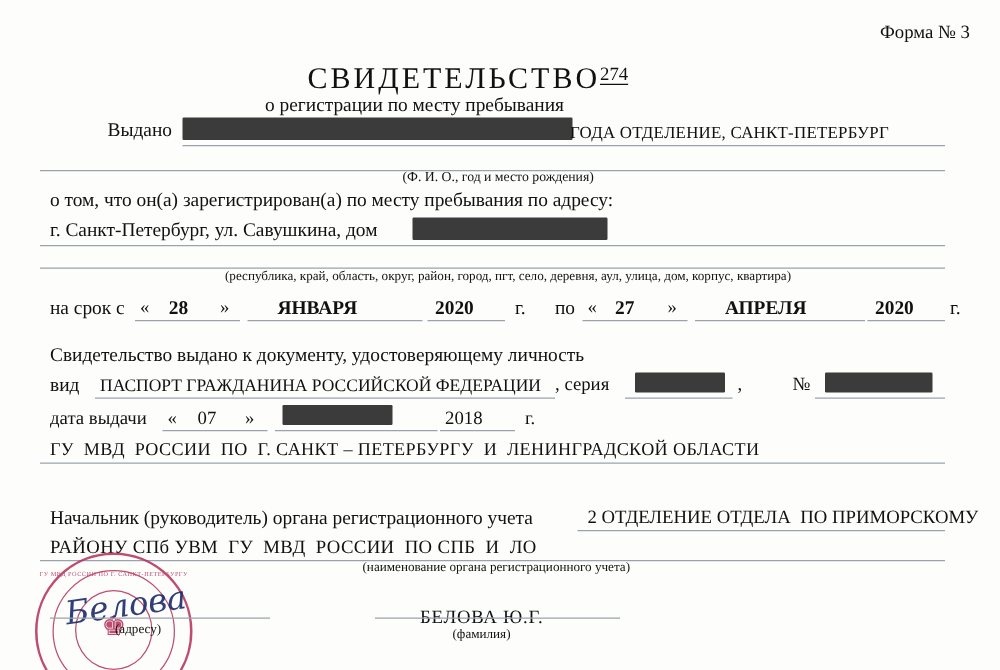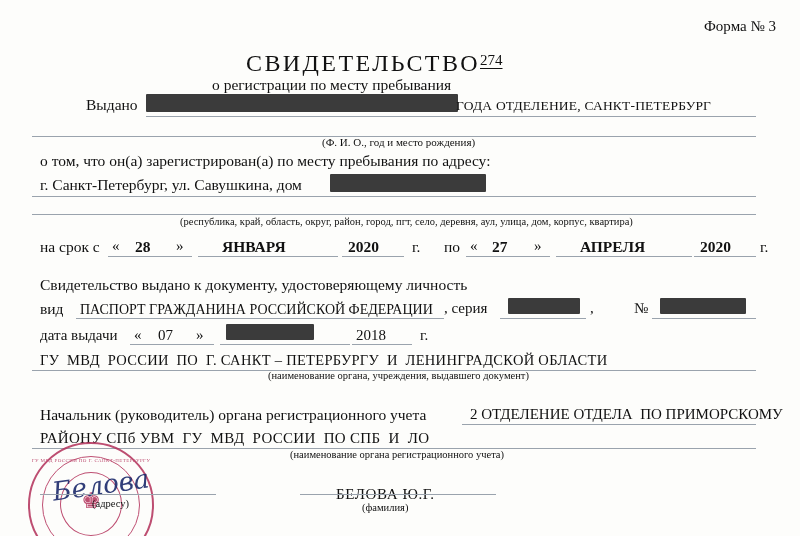--- a/index.html
+++ b/index.html
@@ -206,21 +206,20 @@
   <div class="txt row-date quote" style="left:196px;">»</div>
   <div class="line" style="left:130px; top:344px; width:84px;"></div>
   <div class="redact" style="left:226px; top:324px; width:88px; height:16px;"></div>
   <div class="line" style="left:220px; top:344px; width:130px;"></div>
   <div class="txt row-date" style="left:356px;">2018</div>
   <div class="line" style="left:352px; top:344px; width:60px;"></div>
   <div class="txt row-date" style="left:420px;">г.</div>
 
   <div class="txt row-organ">ГУ  МВД  РОССИИ  ПО  Г. САНКТ – ПЕТЕРБУРГУ  И  ЛЕНИНГРАДСКОЙ ОБЛАСТИ</div>
   <div class="line" style="left:32px; top:370px; width:724px;"></div>
-  <div class="txt cap-organ">(наименование органа, учреждения, выдавшего документ)</div>
 
   <div class="txt row-chief" style="left:40px;">Начальник (руководитель) органа регистрационного учета</div>
   <div class="txt row-chief" style="left:470px; font-size:15px;">2 ОТДЕЛЕНИЕ ОТДЕЛА  ПО ПРИМОРСКОМУ</div>
   <div class="line" style="left:462px; top:424px; width:294px;"></div>
   <div class="txt row-chief2">РАЙОНУ СПб УВМ  ГУ  МВД  РОССИИ  ПО СПБ  И  ЛО</div>
   <div class="line" style="left:32px; top:448px; width:724px;"></div>
   <div class="txt cap-chief">(наименование органа регистрационного учета)</div>
 
   <div class="stamp">
     <div class="stamp-inner"></div>

